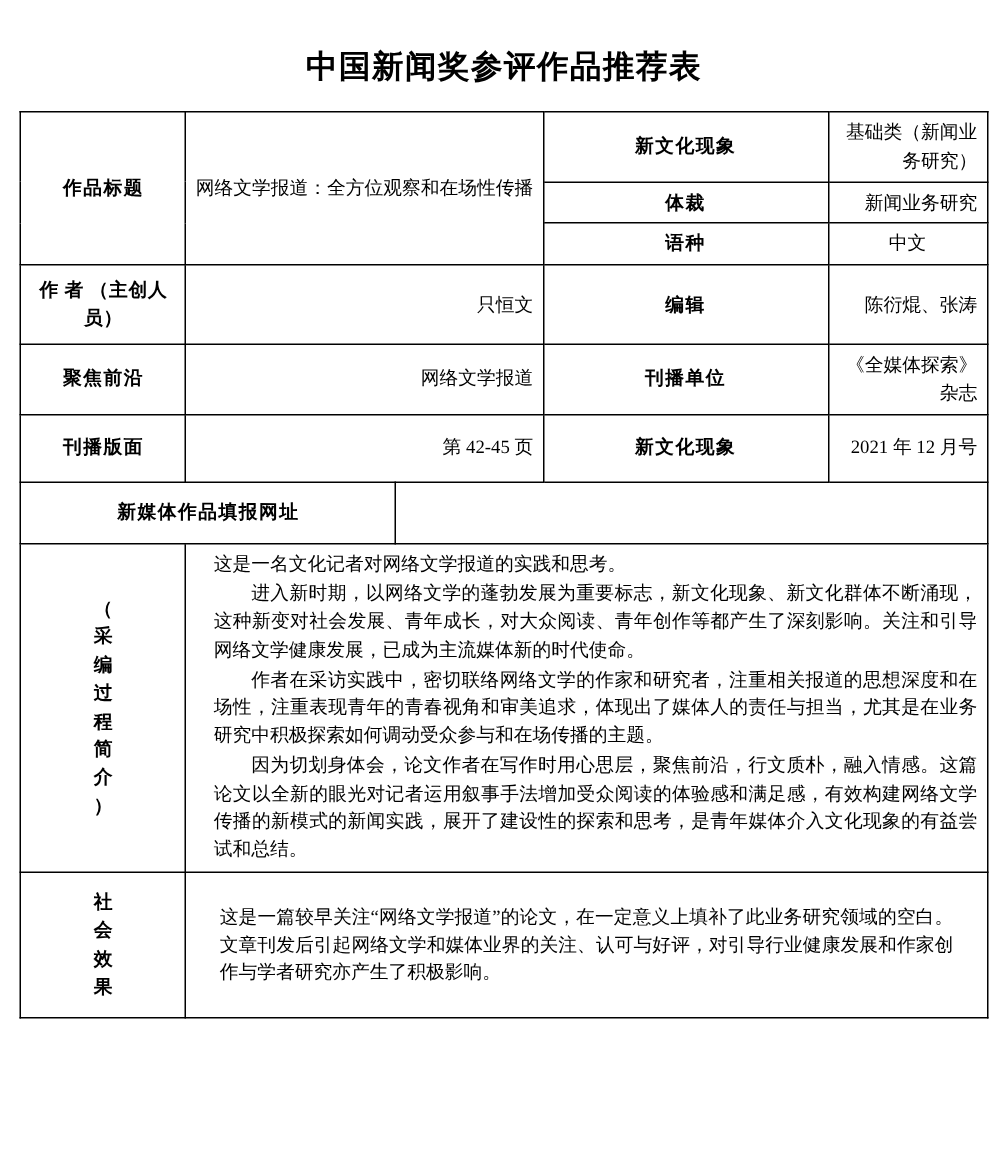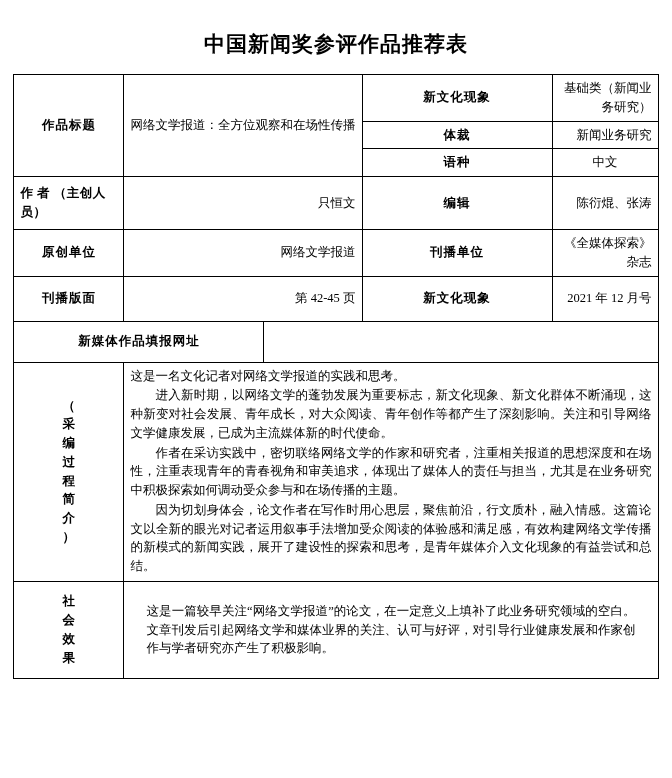--- a/index.html
+++ b/index.html
@@ -41,20 +41,21 @@
     font-size: 12.5px;
     line-height: 1.5;
   }
   .lbl {
     text-align: center;
     font-weight: bold;
     font-size: 15px;
     letter-spacing: 1px;
   }
   .lbl-sm {
+    text-align: center;
     font-weight: bold;
     font-size: 13.5px;
     letter-spacing: 0.5px;
     line-height: 1.4;
   }
   .val {
     text-align: right;
     font-size: 12.5px;
     padding-left: 8px;
   }
@@ -82,21 +83,21 @@
     display: block;
   }
   .para-cell {
     text-align: left;
     font-size: 12.3px;
     line-height: 1.62;
     padding: 6px 10px 8px 10px;
     vertical-align: top;
   }
   .para-cell p {
-    margin: 0 0 1px 0;
+    margin: 0 0 1px 12px;
     text-indent: 2em;
     text-align: justify;
   }
   .para-cell p.noindent {
     text-indent: 0;
   }
   .effect-cell {
     text-align: left;
     font-size: 12.5px;
     line-height: 1.75;
@@ -149,21 +150,21 @@
         <td class="lbl-sm" style="height:44px">
           <span>作  者</span>
           <span>（主创人员）</span>
         </td>
         <td class="val" colspan="3">只恒文</td>
         <td class="lbl" colspan="2">编辑</td>
         <td class="val">陈衍焜、张涛</td>
       </tr>
 
       <tr>
-        <td class="lbl" style="height:36px">原创单位</td>
+        <td class="lbl" style="height:36px">聚焦前沿</td>
         <td class="val" colspan="3">网络文学报道</td>
         <td class="lbl" colspan="2">刊播单位</td>
         <td class="val">《全媒体探索》杂志</td>
       </tr>
 
       <tr>
         <td class="lbl" style="height:36px">刊播版面</td>
         <td class="val" colspan="3">第 42-45 页</td>
         <td class="lbl" colspan="2">新文化现象</td>
         <td class="val">2021 年 12 月号</td>

